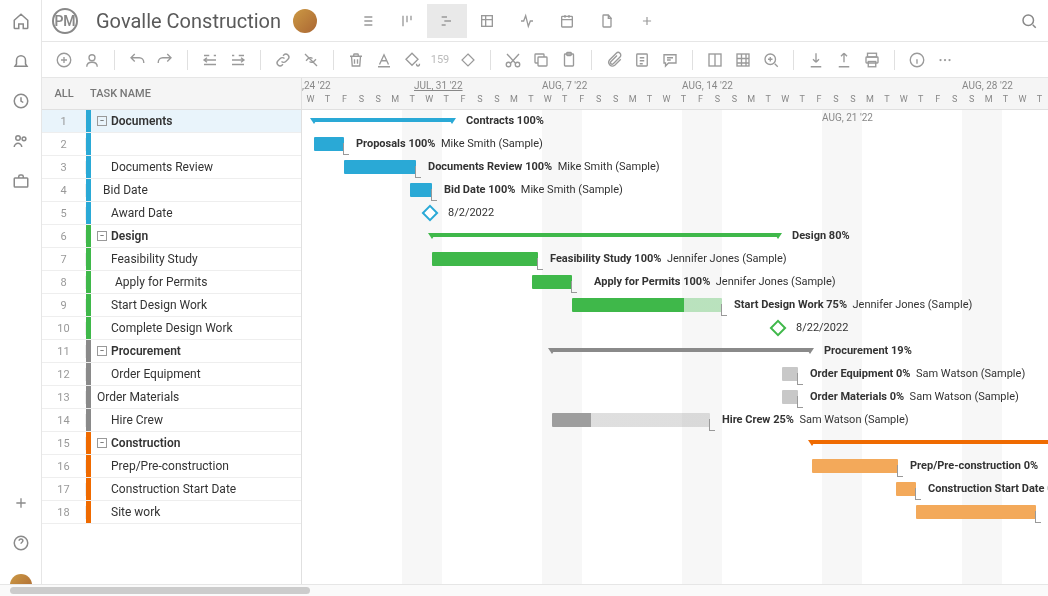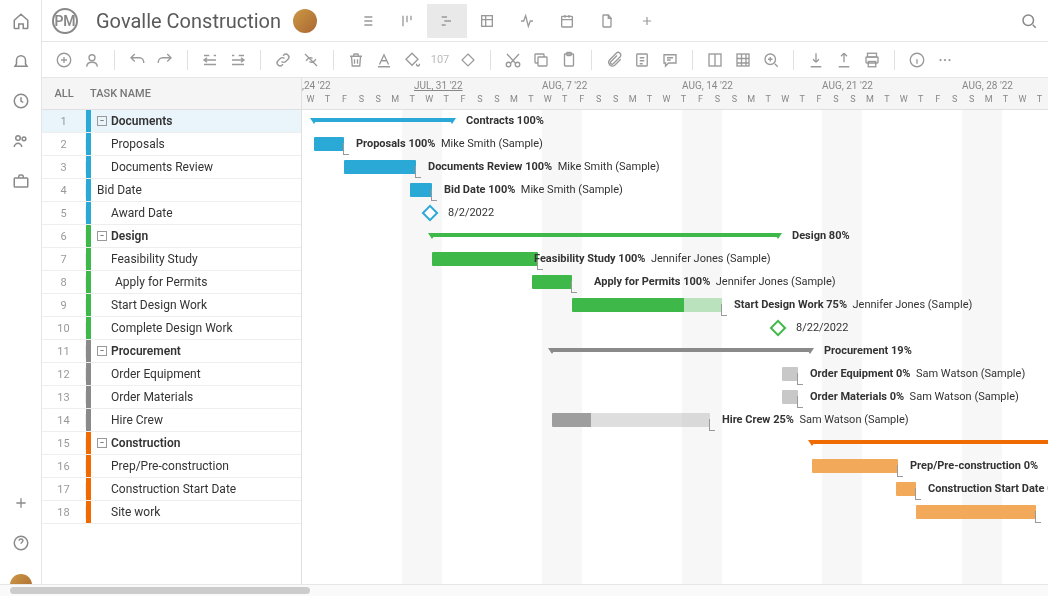--- a/index.html
+++ b/index.html
@@ -216,21 +216,21 @@
       <div class="tbic">
           <svg width="18" height="18" viewBox="0 0 24 24" fill="none" stroke="currentColor" stroke-width="1.8">
             <path d="M6 18L12 5l6 13M8.5 13h7M4 21h16"></path>
           </svg>
         </div>
       <div class="tbic">
           <svg width="18" height="18" viewBox="0 0 24 24" fill="none" stroke="currentColor" stroke-width="1.8">
             <path d="M12 3l8 8-8 8-8-8zM18 17c0 1.5 1 3 2 3s2-1.5 2-3"></path>
           </svg>
         </div>
-      <div class="tbic" style="font-size:11px;color:#bbb">107</div>
+      <div class="tbic" style="font-size:11px;color:#bbb">159</div>
       <div class="tbic">
           <svg width="16" height="16" viewBox="0 0 24 24" fill="none" stroke="currentColor" stroke-width="1.8">
             <path d="M12 3l9 9-9 9-9-9z"></path>
           </svg>
         </div>
       <div class="tsep"></div>
       <div class="tbic">
           <svg width="18" height="18" viewBox="0 0 24 24" fill="none" stroke="currentColor" stroke-width="1.8">
             <circle cx="6" cy="18" r="3"></circle>
             <circle cx="18" cy="18" r="3"></circle>
@@ -331,35 +331,32 @@
               <div class="rnum">1</div>
               <div class="rbar" style="background:#2aa9d6"></div>
               <div class="rtxt" style="padding-left:6px">
                 <span class="collapse">−</span>
                 <span>Documents</span>
               </div>
             </div>
             <div class="trow">
               <div class="rnum">2</div>
               <div class="rbar" style="background:#2aa9d6"></div>
-              <div class="rtxt" style="padding-left:20px">
-                <span>Proposals</span>
-              </div>
             </div>
             <div class="trow">
               <div class="rnum">3</div>
               <div class="rbar" style="background:#2aa9d6"></div>
               <div class="rtxt" style="padding-left:20px">
                 <span>Documents Review</span>
               </div>
             </div>
             <div class="trow">
               <div class="rnum">4</div>
               <div class="rbar" style="background:#2aa9d6"></div>
-              <div class="rtxt" style="padding-left:6px">
+              <div class="rtxt" style="padding-left:12px">
                 <span>Bid Date</span>
               </div>
             </div>
             <div class="trow">
               <div class="rnum">5</div>
               <div class="rbar" style="background:#2aa9d6"></div>
               <div class="rtxt" style="padding-left:20px">
                 <span>Award Date</span>
               </div>
             </div>
@@ -410,21 +407,21 @@
             <div class="trow">
               <div class="rnum">12</div>
               <div class="rbar" style="background:#8a8a8a"></div>
               <div class="rtxt" style="padding-left:20px">
                 <span>Order Equipment</span>
               </div>
             </div>
             <div class="trow">
               <div class="rnum">13</div>
               <div class="rbar" style="background:#8a8a8a"></div>
-              <div class="rtxt" style="padding-left:20px">
+              <div class="rtxt" style="padding-left:6px">
                 <span>Order Materials</span>
               </div>
             </div>
             <div class="trow">
               <div class="rnum">14</div>
               <div class="rbar" style="background:#8a8a8a"></div>
               <div class="rtxt" style="padding-left:20px">
                 <span>Hire Crew</span>
               </div>
             </div>
@@ -459,21 +456,21 @@
             </div>
           </div>
       </div>
 
       <div class="gantt">
         <div class="ghdr" id="ghdr">
             <span class="gweek" style="left: 0px;">,24 '22</span>
             <span class="gweek" style="left: 112px; text-decoration: underline;">JUL, 31 '22</span>
             <span class="gweek" style="left: 240px;">AUG, 7 '22</span>
             <span class="gweek" style="left: 380px;">AUG, 14 '22</span>
-            <span class="gweek" style="left: 520px;">AUG, 21 '22</span>
+            <span class="gweek" style="left: 520px; margin-top: 32px;">AUG, 21 '22</span>
             <span class="gweek" style="left: 660px;">AUG, 28 '22</span>
             <div class="gdayrow">
               <div class="gday">W</div>
               <div class="gday">T</div>
               <div class="gday">F</div>
               <div class="gday">S</div>
               <div class="gday">S</div>
               <div class="gday">M</div>
               <div class="gday">T</div>
               <div class="gday">W</div>
@@ -539,21 +536,21 @@
               <div class="ms" style="left: 122px; border-color: rgb(42, 169, 214); background: rgb(255, 255, 255);"></div>
               <div class="lbl" style="left: 146px; text-align: right;">8/2/2022</div>
             </div>
             <div class="grow">
               <div class="sumbar" style="left: 130px; width: 346px; background: rgb(63, 184, 74); color: rgb(63, 184, 74);"></div>
               <div class="lbl" style="left: 490px;"><b>Design  80%</b></div>
             </div>
             <div class="grow">
               <div class="bar" style="left: 130px; width: 106px; background: rgb(63, 184, 74);"></div>
               <div class="dep" style="left: 235px;"></div>
-              <div class="lbl" style="left: 232px;"><b>Feasibility Study  100%</b>&nbsp;&nbsp;Jennifer Jones (Sample)</div>
+              <div class="lbl" style="left: 248px;"><b>Feasibility Study  100%</b>&nbsp;&nbsp;Jennifer Jones (Sample)</div>
             </div>
             <div class="grow">
               <div class="bar" style="left: 230px; width: 40px; background: rgb(63, 184, 74);"></div>
               <div class="dep" style="left: 269px;"></div>
               <div class="lbl" style="left: 292px;"><b>Apply for Permits  100%</b>&nbsp;&nbsp;Jennifer Jones (Sample)</div>
             </div>
             <div class="grow">
               <div class="bar" style="left: 270px; width: 150px; background: linear-gradient(90deg, rgb(63, 184, 74) 75%, rgba(63, 184, 74, 0.333) 75%);"></div>
               <div class="dep" style="left: 419px;"></div>
               <div class="lbl" style="left: 432px;"><b>Start Design Work  75%</b>&nbsp;&nbsp;Jennifer Jones (Sample)</div>

